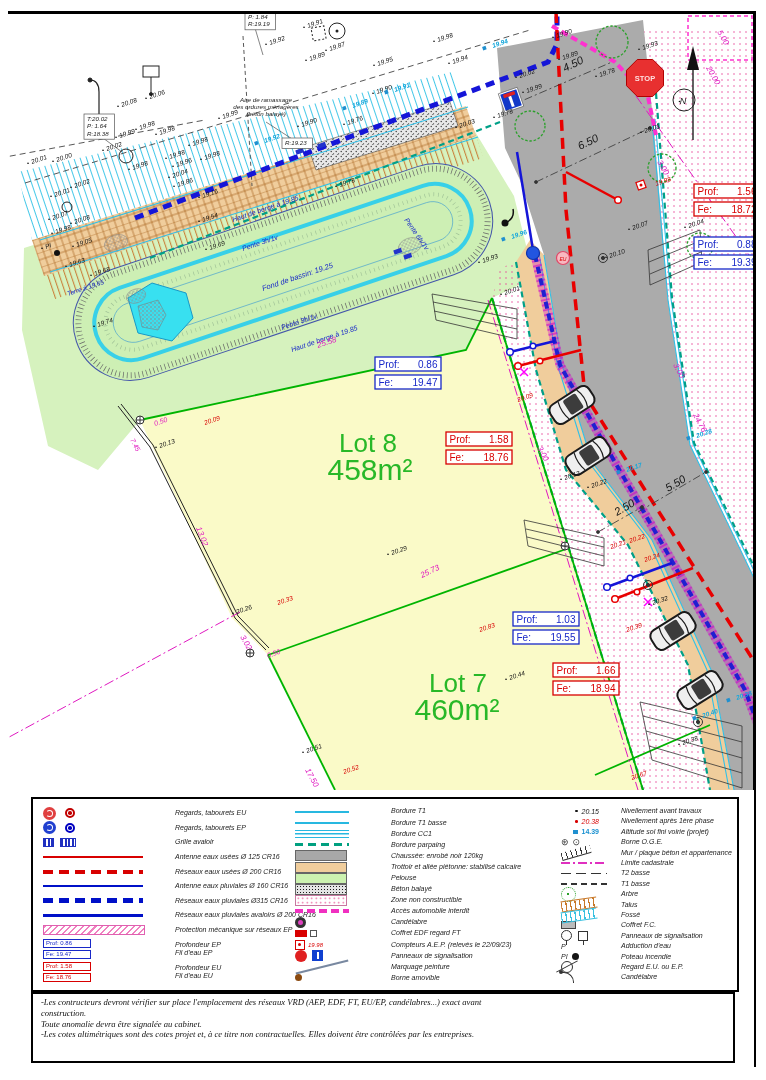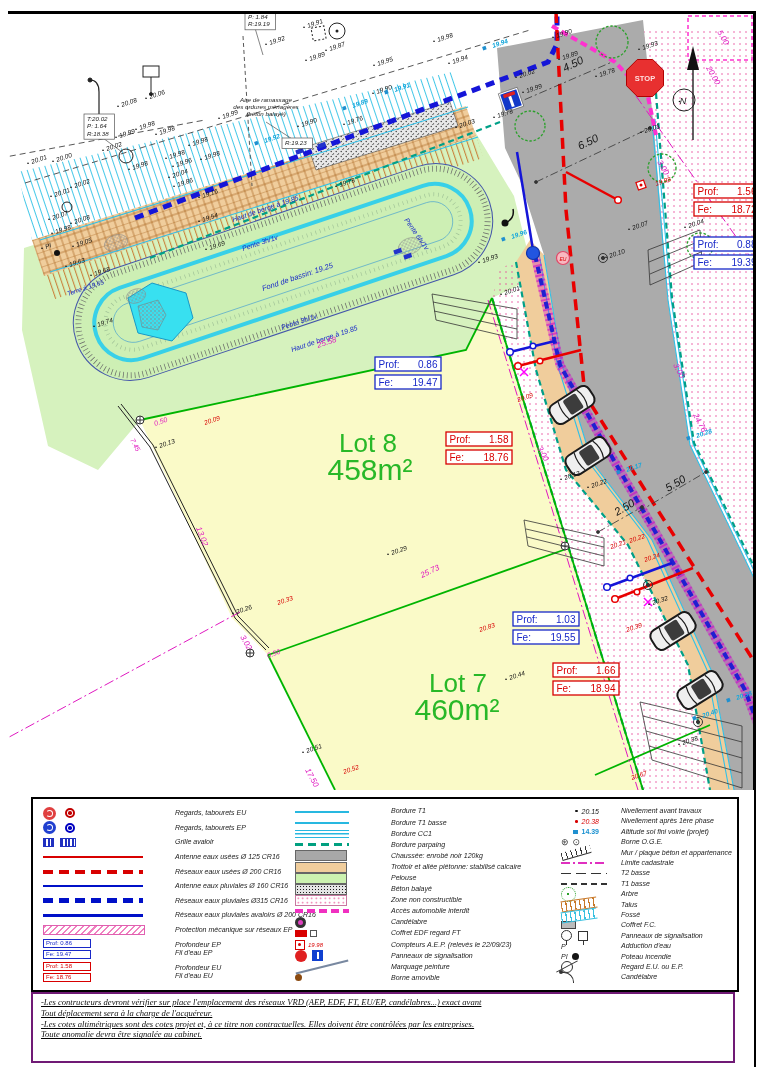--- a/index.html
+++ b/index.html
@@ -5,21 +5,21 @@
   html,body{margin:0;padding:0;background:#fff;}
   .page{position:relative;width:766px;height:1080px;background:#fff;overflow:hidden;
         font-family:"Liberation Sans",sans-serif;}
   .frame{position:absolute;left:8px;top:12px;width:746px;height:1053px;
          border-top:2px solid #000;border-right:2px solid #000;pointer-events:none;}
   #plan{position:absolute;left:0;top:0;}
   
   .legend-box{position:absolute;left:31px;top:797px;width:704px;height:191px;
               border:2px solid #000;background:#fff;}
   .notes-box{position:absolute;left:31px;top:992px;width:704px;height:71px;
-             border:2px solid #701a75;background:#fff;padding:3px 8px;box-sizing:border-box;text-decoration:underline;}
+             border:2px solid #000000;background:#fff;padding:3px 8px;box-sizing:border-box;}
   .notes-box div{font-family:"Liberation Serif",serif;font-style:italic;
                  font-size:8.6px;line-height:10.8px;color:#111;}
   .lcol{position:absolute;top:7px;display:flex;flex-direction:column;}
   #lc1{left:10px;width:252px}
   #lc2{left:262px;width:266px}
   #lc3{left:528px;width:172px}
   .lrow{display:flex;align-items:center;height:14.6px;}
   #lc2 .lrow{height:11.1px}
   #lc3 .lrow{height:10.4px}
   .lrow.tall{height:23px}
@@ -1224,19 +1224,19 @@
           </div>
           <div class="lab">
             <div>Candélabre</div>
           </div>
         </div>
       </div>
 </div>
 
 <div class="notes-box" id="notes">
       <div>-Les contructeurs devront vérifier sur place l'emplacement des réseaux VRD (AEP, EDF, FT, EU/EP, candélabres...) exact avant</div>
-      <div>Tout déplacement sera à la charge de l'acquéreur.</div>
+      <div>construction.</div>
+      <div>Toute anomalie devra être signalée au cabinet.</div>
       <div>-Les cotes altimétriques sont des cotes projet et, à ce titre non contractuelles. Elles doivent être contrôlées par les entreprises.</div>
-      <div>Toute anomalie devra être signalée au cabinet.</div>
     </div>
 
 <div class="frame"></div>
 </div>
 
 </body></html>

